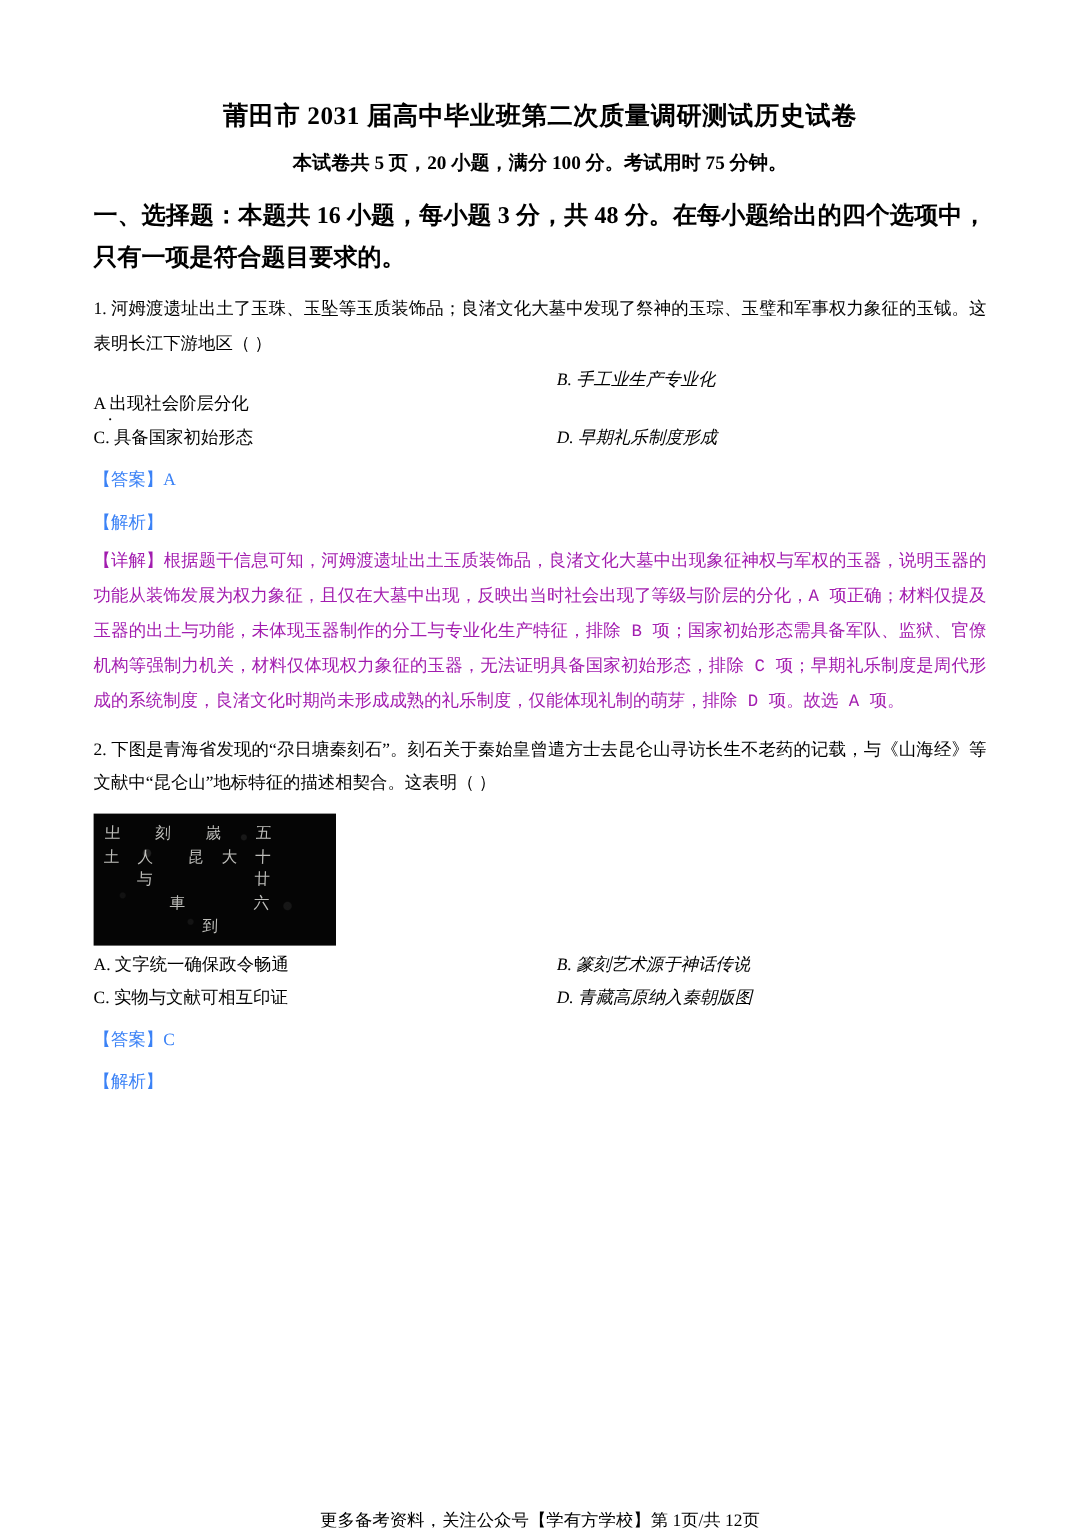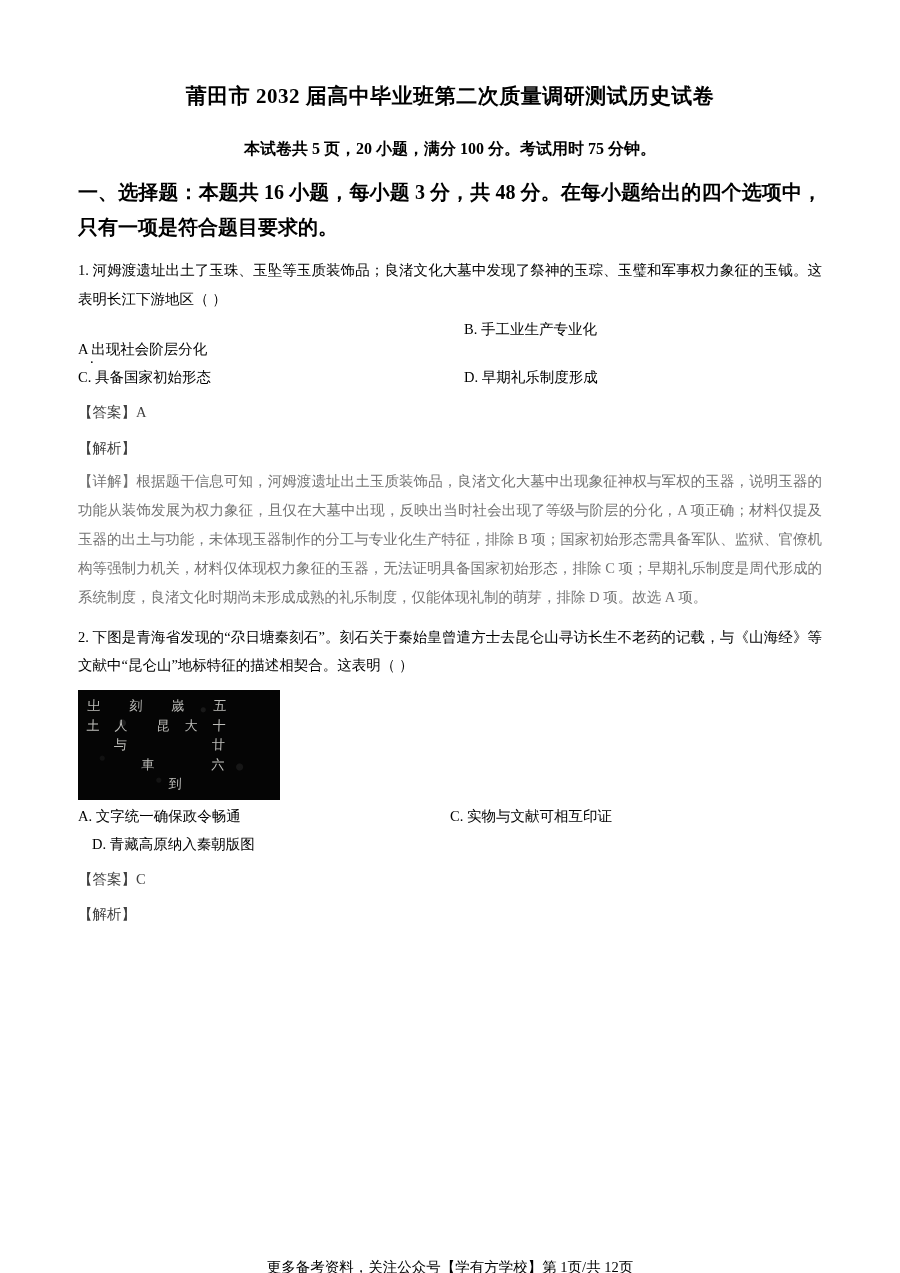--- a/index.html
+++ b/index.html
@@ -28,21 +28,21 @@
     font-weight: bold;
     letter-spacing: 0.5px;
     margin-top: 82px;
     margin-bottom: 0;
     line-height: 1.4;
   }
   .doc-subtitle {
     text-align: center;
     font-size: 16px;
     font-weight: bold;
-    margin-top: 26px;
+    margin-top: 14px;
     line-height: 1.5;
   }
   .section-head {
     font-size: 20px;
     font-weight: bold;
     line-height: 1.75;
     margin-top: 14px;
     text-align: justify;
   }
   .q-stem {
@@ -57,44 +57,46 @@
     font-size: 14.5px;
     line-height: 1.95;
     margin-top: 2px;
   }
   .options .opt {
     width: 50%;
     box-sizing: border-box;
   }
   .options .opt.right {
     padding-left: 14px;
+    font-style: italic;
   }
   .opt-a-dot {
     position: relative;
     margin-top: 20px;
   }
   .opt-a-dot::after {
     content: ".";
     position: absolute;
     left: 12px;
     top: 9px;
     font-size: 14.5px;
   }
   .ans-line {
-    color: #404040;
+    color: #3b82f6;
     font-size: 14.5px;
     line-height: 1.95;
     margin-top: 7px;
   }
   .analysis {
-    color: #737373;
+    color: #a21caf;
     font-size: 14.5px;
     line-height: 2.0;
     margin-top: 5px;
     text-align: justify;
+    font-family: Liberation Mono, monospace;
   }
   .stone-img {
     margin-top: 10px;
     margin-left: 0px;
     width: 202px;
     height: 110px;
     background: #050505;
     position: relative;
     overflow: hidden;
   }
@@ -130,21 +132,21 @@
     bottom: 78px;
     text-align: center;
     font-size: 14.5px;
   }
 </style>
 </head>
 <body>
 
 <div class="page">
 
-  <div class="doc-title">莆田市 2032 届高中毕业班第二次质量调研测试历史试卷</div>
+  <div class="doc-title">莆田市 2031 届高中毕业班第二次质量调研测试历史试卷</div>
   <div class="doc-subtitle">本试卷共 5 页，20 小题，满分 100 分。考试用时 75 分钟。</div>
   <div class="section-head">一、选择题：本题共 16 小题，每小题 3 分，共 48 分。在每小题给出的四个选项中，只有一项是符合题目要求的。</div>
 
   <div>
     <div class="q-stem">1. 河姆渡遗址出土了玉珠、玉坠等玉质装饰品；良渚文化大墓中发现了祭神的玉琮、玉璧和军事权力象征的玉钺。这表明长江下游地区（    ）</div>
     <div class="options">
       <div class="opt opt-a-dot">A  出现社会阶层分化</div>
       <div class="opt right">B. 手工业生产专业化</div>
       <div class="opt">C. 具备国家初始形态</div>
       <div class="opt right">D. 早期礼乐制度形成</div>
@@ -159,20 +161,21 @@
     <div class="stone-img">
       <div class="glyphs">㞢　　刻　　嵗　　五
 土　人　　昆　大　十
 　　与　　　　　　廿
 　　　　車　　　　六
 　　　　　　到　　　</div>
       <div class="noise"></div>
     </div>
     <div class="options">
       <div class="opt">A. 文字统一确保政令畅通</div>
+      <div class="opt right">B. 篆刻艺术源于神话传说</div>
       <div class="opt">C. 实物与文献可相互印证</div>
       <div class="opt right">D. 青藏高原纳入秦朝版图</div>
     </div>
     <div class="ans-line">【答案】C</div>
     <div class="ans-line">【解析】</div>
   </div>
 
   <div class="footer">更多备考资料，关注公众号【学有方学校】第 1页/共 12页</div>
 
 </div>

